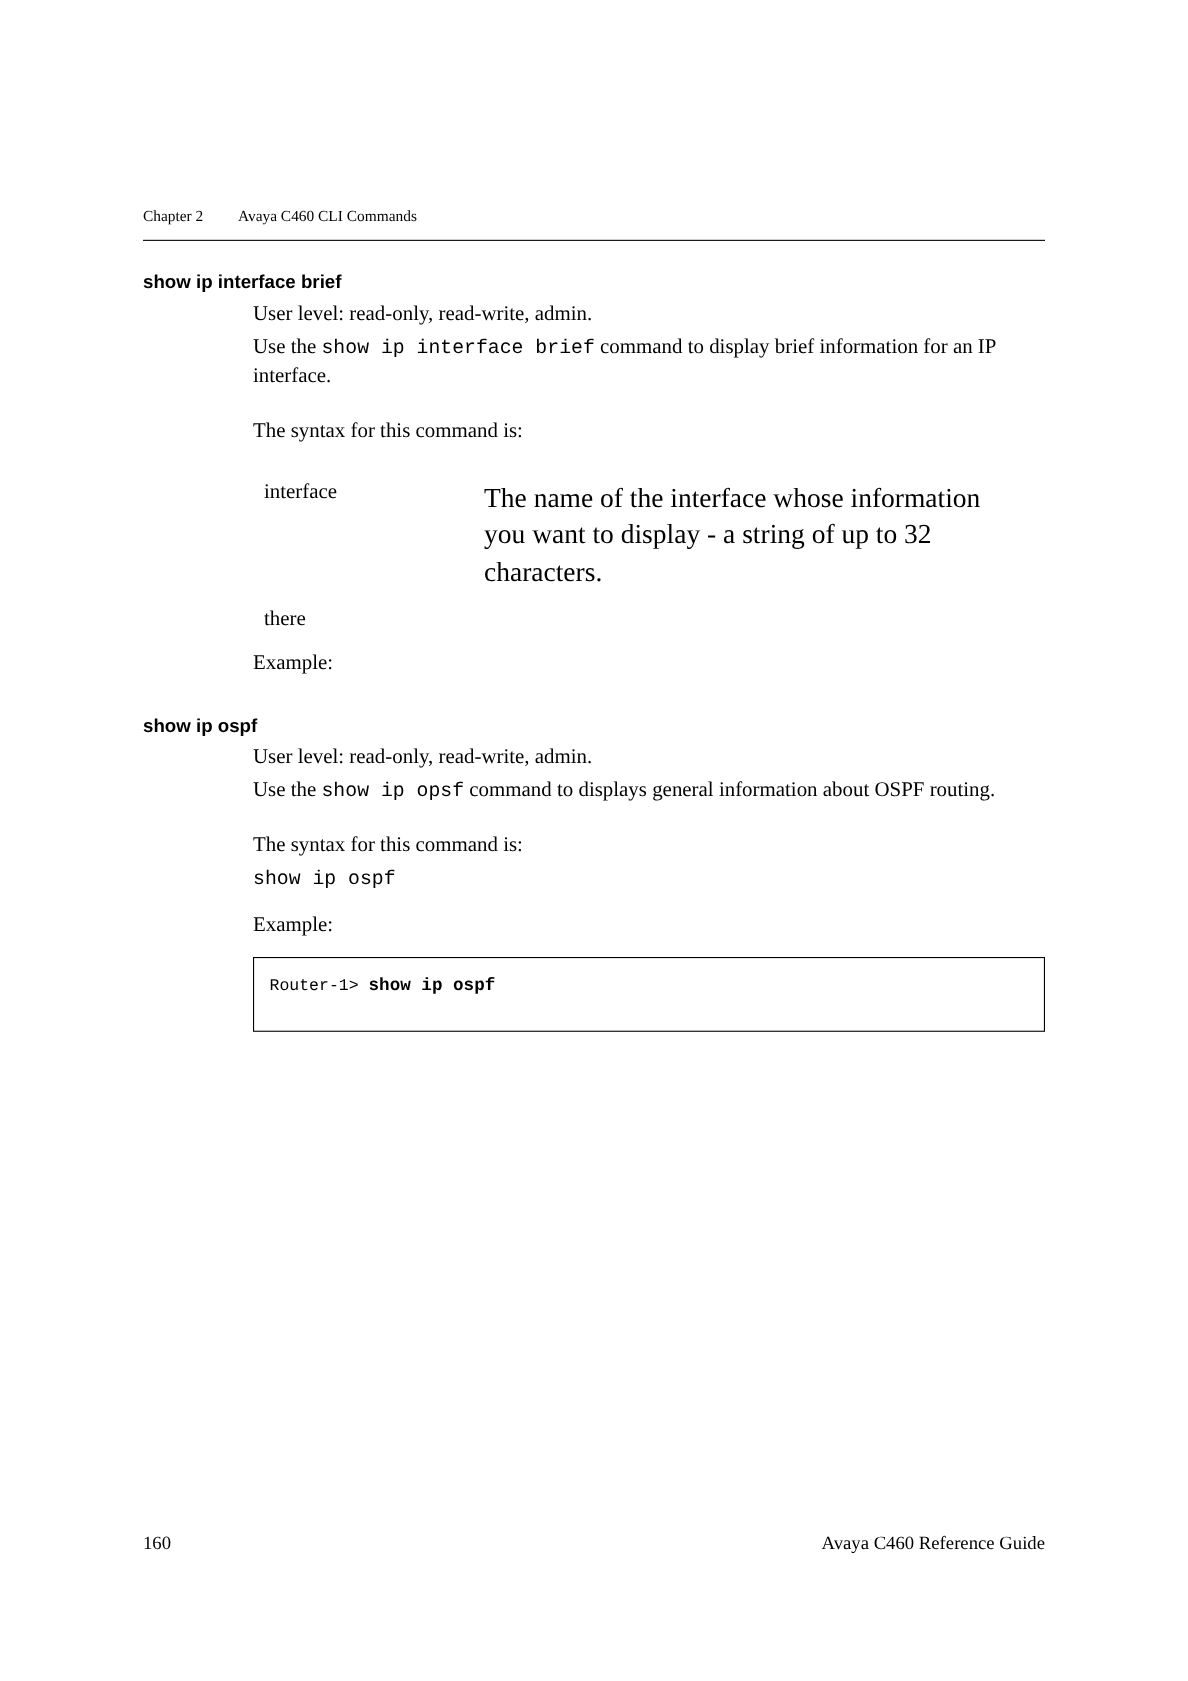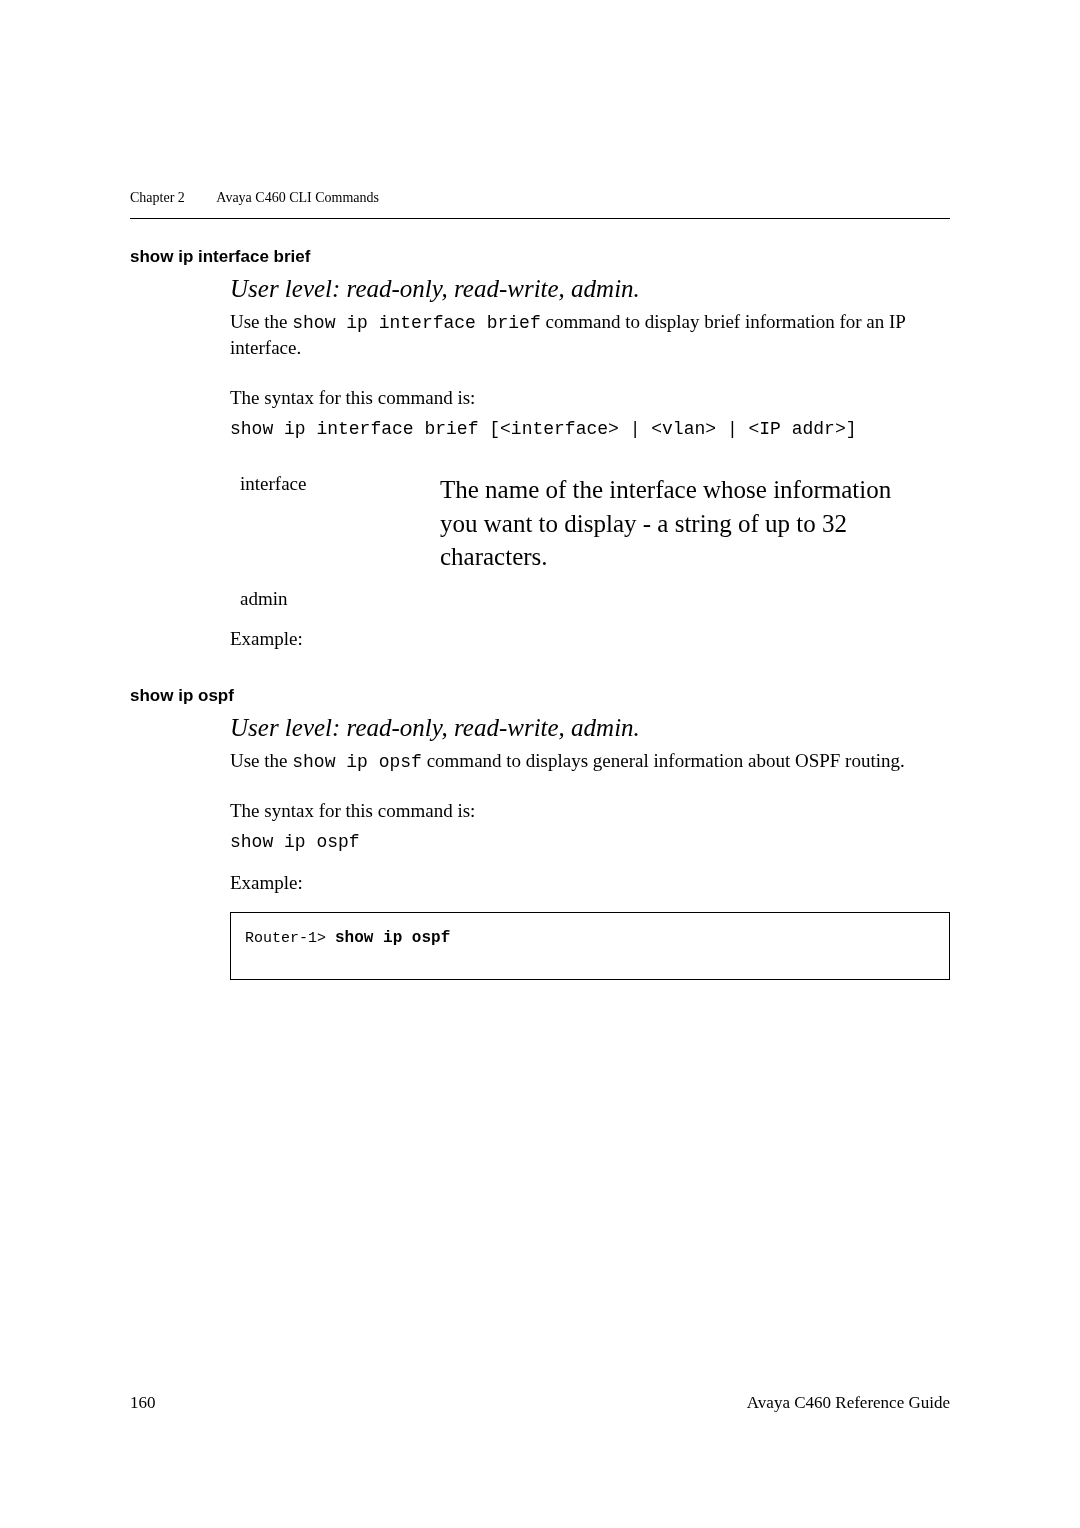--- a/index.html
+++ b/index.html
@@ -32,22 +32,21 @@
     .section-heading {
       font-family: Arial, Helvetica, sans-serif;
       font-weight: bold;
       font-size: 17px;
       margin-bottom: 8px;
     }
     .content {
       margin-left: 100px;
     }
     .user-level {
-      font-style: italic;
-      font-size: 25px;
+      font-size: 19px;
       margin-bottom: 6px;
     }
     .body-text {
       font-size: 19px;
       line-height: 1.35;
       margin-bottom: 6px;
     }
     .mono {
       font-family: "Courier New", Courier, monospace;
       font-size: 18px;
@@ -117,30 +116,29 @@
 </div>
 
 <div class="section-heading">show ip interface brief</div>
 <div class="content">
   <div class="user-level">User level: read-only, read-write, admin.</div>
   <div class="body-text">
     <span>Use the </span><span class="mono">show ip interface brief</span><span> command to display brief information for an IP interface.</span>
   </div>
   <div class="spacer-md"></div>
   <div class="body-text">The syntax for this command is:</div>
-  <div class="mono body-text">show ip interface brief [&lt;interface&gt; | &lt;vlan&gt; | &lt;IP addr&gt;]</div>
   <div class="spacer-md"></div>
 
   <div class="param-table">
     <div class="param-row">
       <div class="param-name">interface</div>
       <div class="param-desc">The name of the interface whose information you want to display - a string of up to 32 characters.</div>
     </div>
     <div class="param-row">
-      <div class="param-name">admin</div>
+      <div class="param-name">there</div>
     </div>
   </div>
 
   <div class="example-label">Example:</div>
 
 </div>
 
 <div class="section2">
   <div class="section-heading">show ip ospf</div>
   <div class="content">

